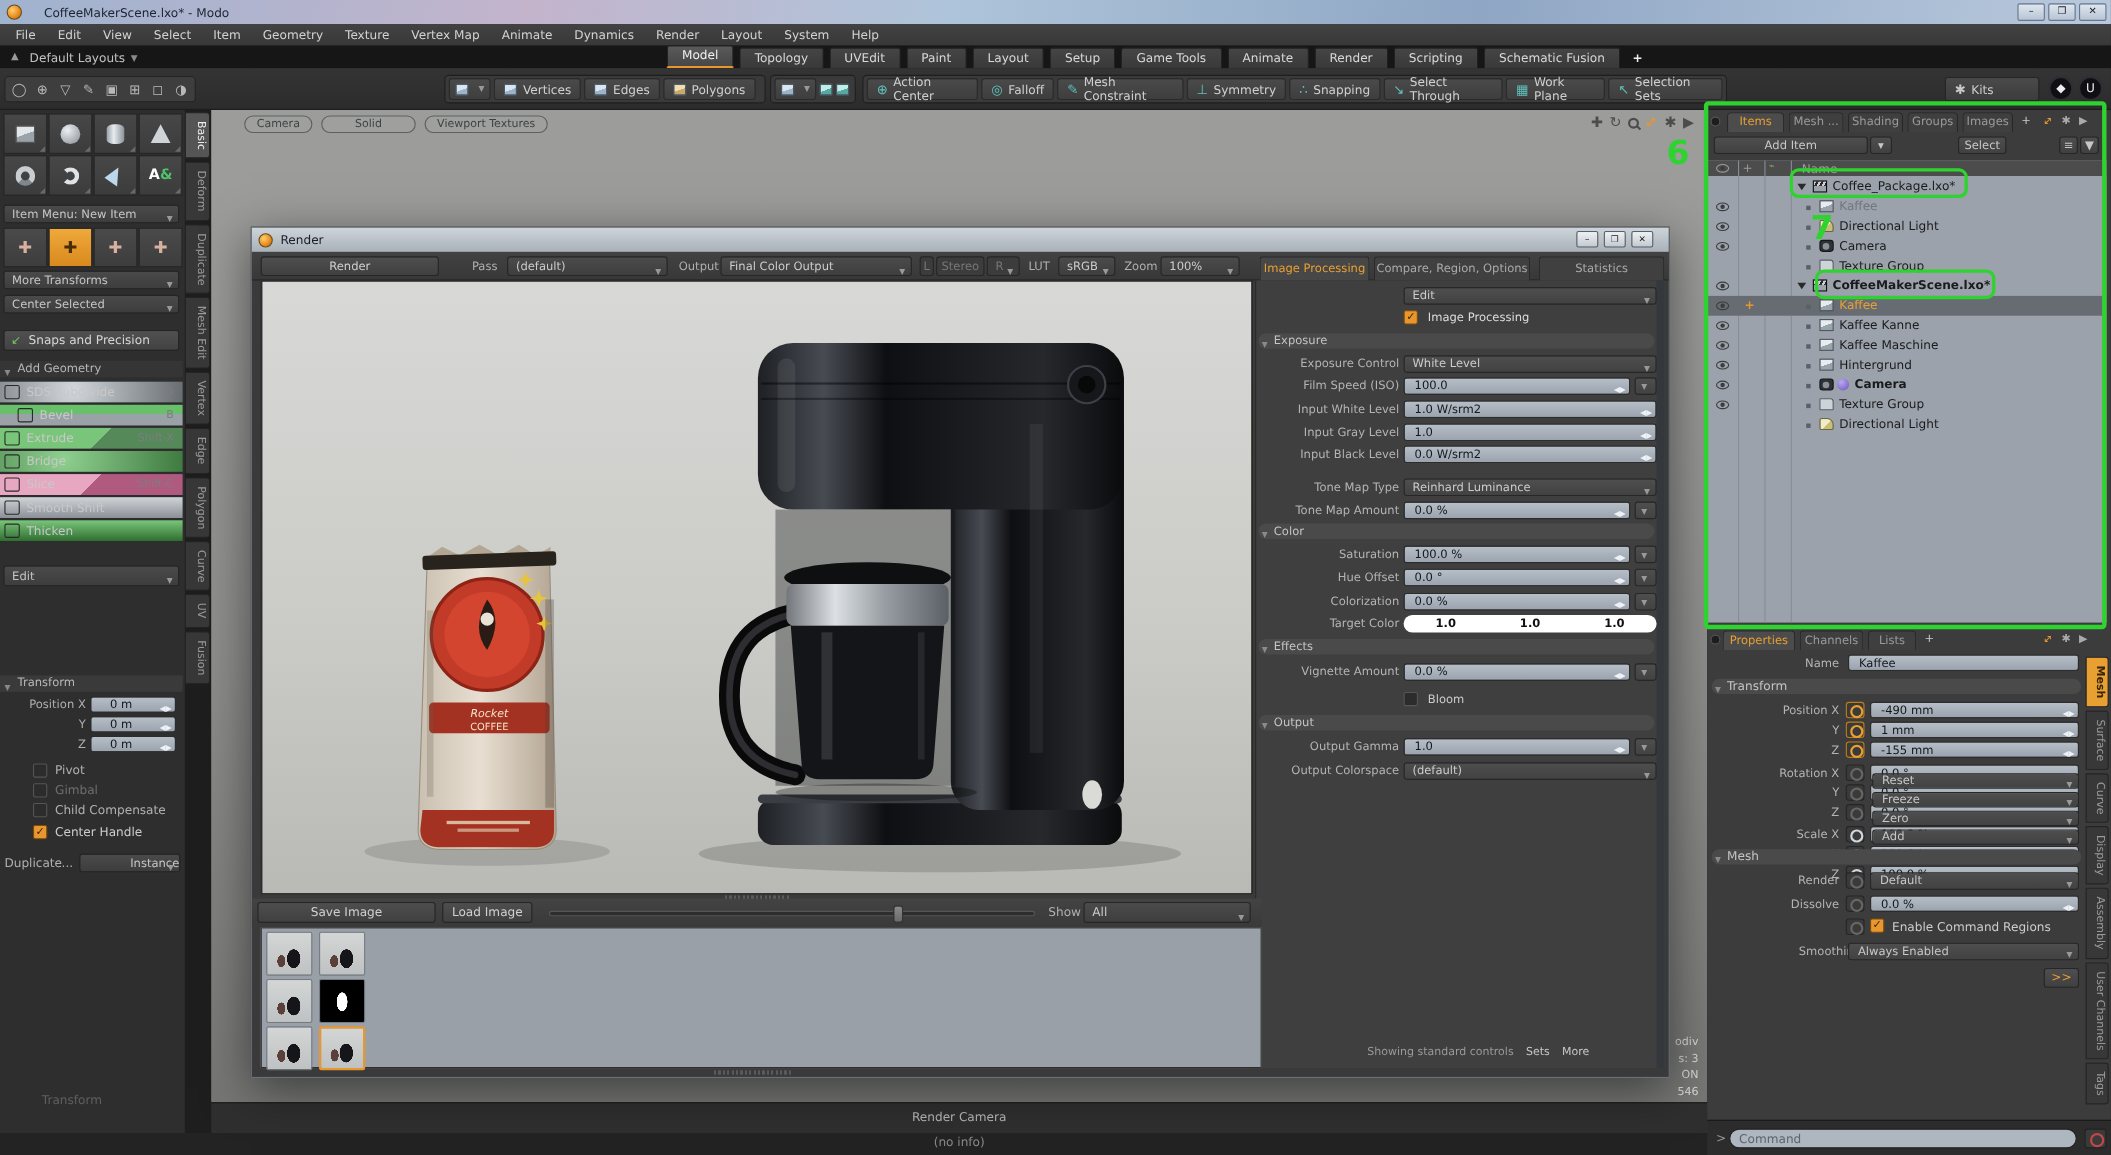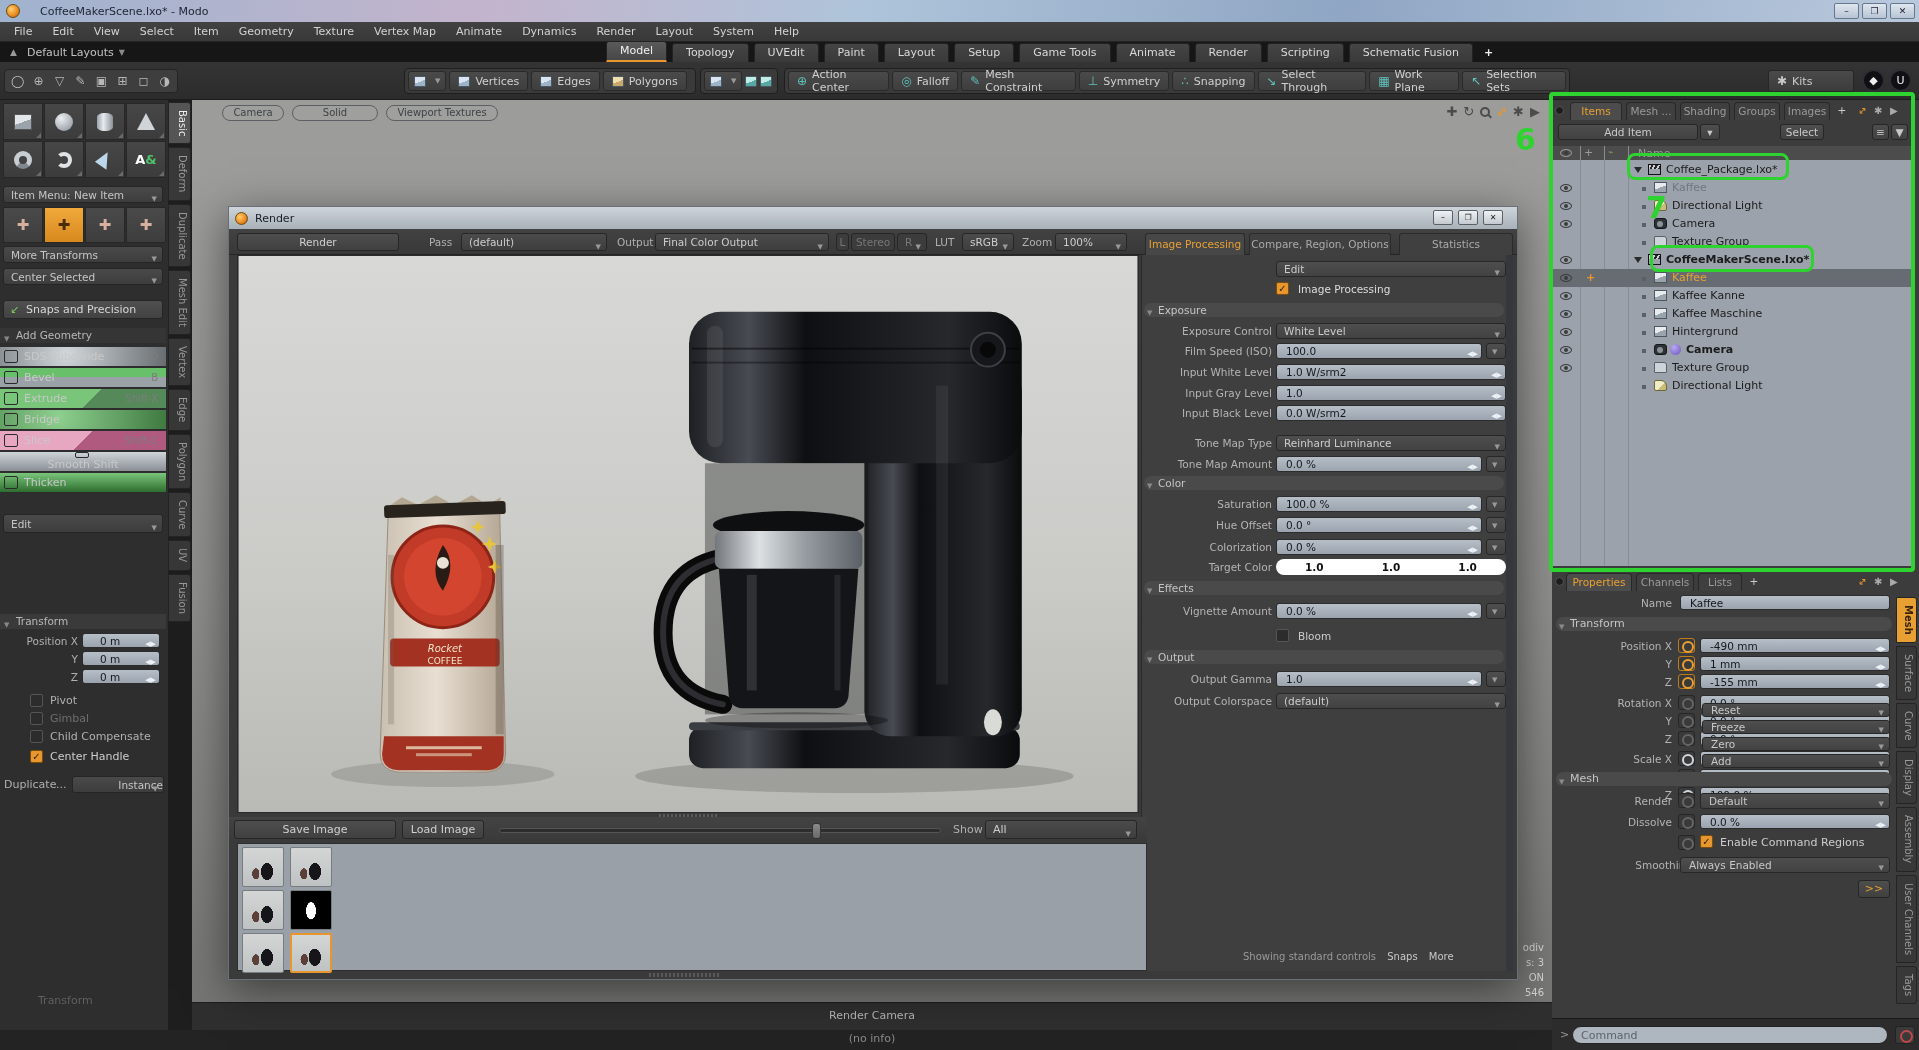--- a/index.html
+++ b/index.html
@@ -90,25 +90,25 @@
   .snaps-btn { position:absolute; left:3px; width:160px; height:19px; background:linear-gradient(#505050,#424242);
     border:1px solid #252525; border-radius:3px; color:#d6d6d6; line-height:18px; padding-left:22px; }
   .snaps-btn::before { content:"↙"; position:absolute; left:6px; color:#7ac35f; }
   .sec-hdr { position:absolute; left:0px; width:166px; height:15px; background:#353535; color:#b8b8b8;
     padding-left:16px; line-height:15px; font-size:10.5px; }
   .sec-hdr::before { content:"▼"; position:absolute; left:4px; top:4px; font-size:7px; color:#888; }
   .tool-row { position:absolute; left:0; width:166px; height:20px; background:#3f3f3f; border-bottom:1px solid #2c2c2c;
     display:flex; align-items:center; }
   .tool-ic { width:14px; height:13px; margin:0 6px 0 4px; border:1px solid #2a2a2a; border-radius:2px; }
   .i-sds { background:radial-gradient(circle at 40% 38%,#d2d7db,#686d72); }
-  .i-bevel { background:linear-gradient(180deg,#69c06a 0 45%,#9aa2a8 45%); }
+  .i-bevel { background:linear-gradient(180deg,#69c06a 0 45%,#9aa2a8 45%);padding-left:12px; }
   .i-extrude { background:linear-gradient(135deg,#79c57a 0 55%,#55895a 55%); }
   .i-bridge { background:radial-gradient(circle at 35% 35%,#8ed08f,#3f7a40); }
   .i-slice { background:linear-gradient(135deg,#e8a7c0 0 50%,#b05a80 50%); }
-  .i-smooth { background:linear-gradient(180deg,#cfd4d8,#8a9096);flex-direction:column; }
+  .i-smooth { background:linear-gradient(180deg,#cfd4d8,#8a9096); }
   .i-thicken { background:linear-gradient(180deg,#7ac57b,#2e6e30); }
   .tool-shortcut { margin-left:auto; margin-right:8px; color:#7d7d7d; font-size:10px; }
   .lfield { background:linear-gradient(#b6bec8,#9ba4ae); border:1px solid #2c2c2c; border-radius:3px;
     color:#14181c; position:relative; }
   .fctl::after { content:"◀▶"; position:absolute; right:3px; top:3px; font-size:7px; color:#eef2f6; }
   .lp-poslabel { position:absolute; width:76px; text-align:right; color:#b0b0b0; font-size:10.5px; }
   .cbx { position:absolute; width:13px; height:13px; background:#2c2c2c; border:1px solid #555; border-radius:2px; }
   .cbx.on { background:#e8962e; border-color:#7a4c0e; color:#3a2404; font-weight:bold; font-size:10px;
     line-height:12px; text-align:center; }
   .cbx.on::after { content:"✓"; }
@@ -714,21 +714,21 @@
     <div class="thumbs">
       <span class="thumb" style="left:4px; top:3px;"></span>
       <span class="thumb" style="left:52px; top:3px;"></span>
       <span class="thumb" style="left:4px; top:46px;"></span>
       <span class="thumb alpha" style="left:52px; top:46px;"></span>
       <span class="thumb" style="left:4px; top:89px;"></span>
       <span class="thumb sel" style="left:52px; top:89px;"></span>
     </div>
     <div class="hint-row">
       <span>Showing standard controls</span>
-      <b>Snaps</b>
+      <b>Sets</b>
       <b>More</b>
     </div>
     <span class="grip" style="left:420px; bottom:2px; width:70px;"></span>
   </div>
 
   <div class="abs right-panel">
 
     <span class="paneldot" style="left:3px; top:6px;"></span>
     <span class="ptab active" style="left:18px; top:2px; width:52px;">Items</span>
     <span class="ptab" style="left:74px; top:2px; width:50px;">Mesh ...</span>

